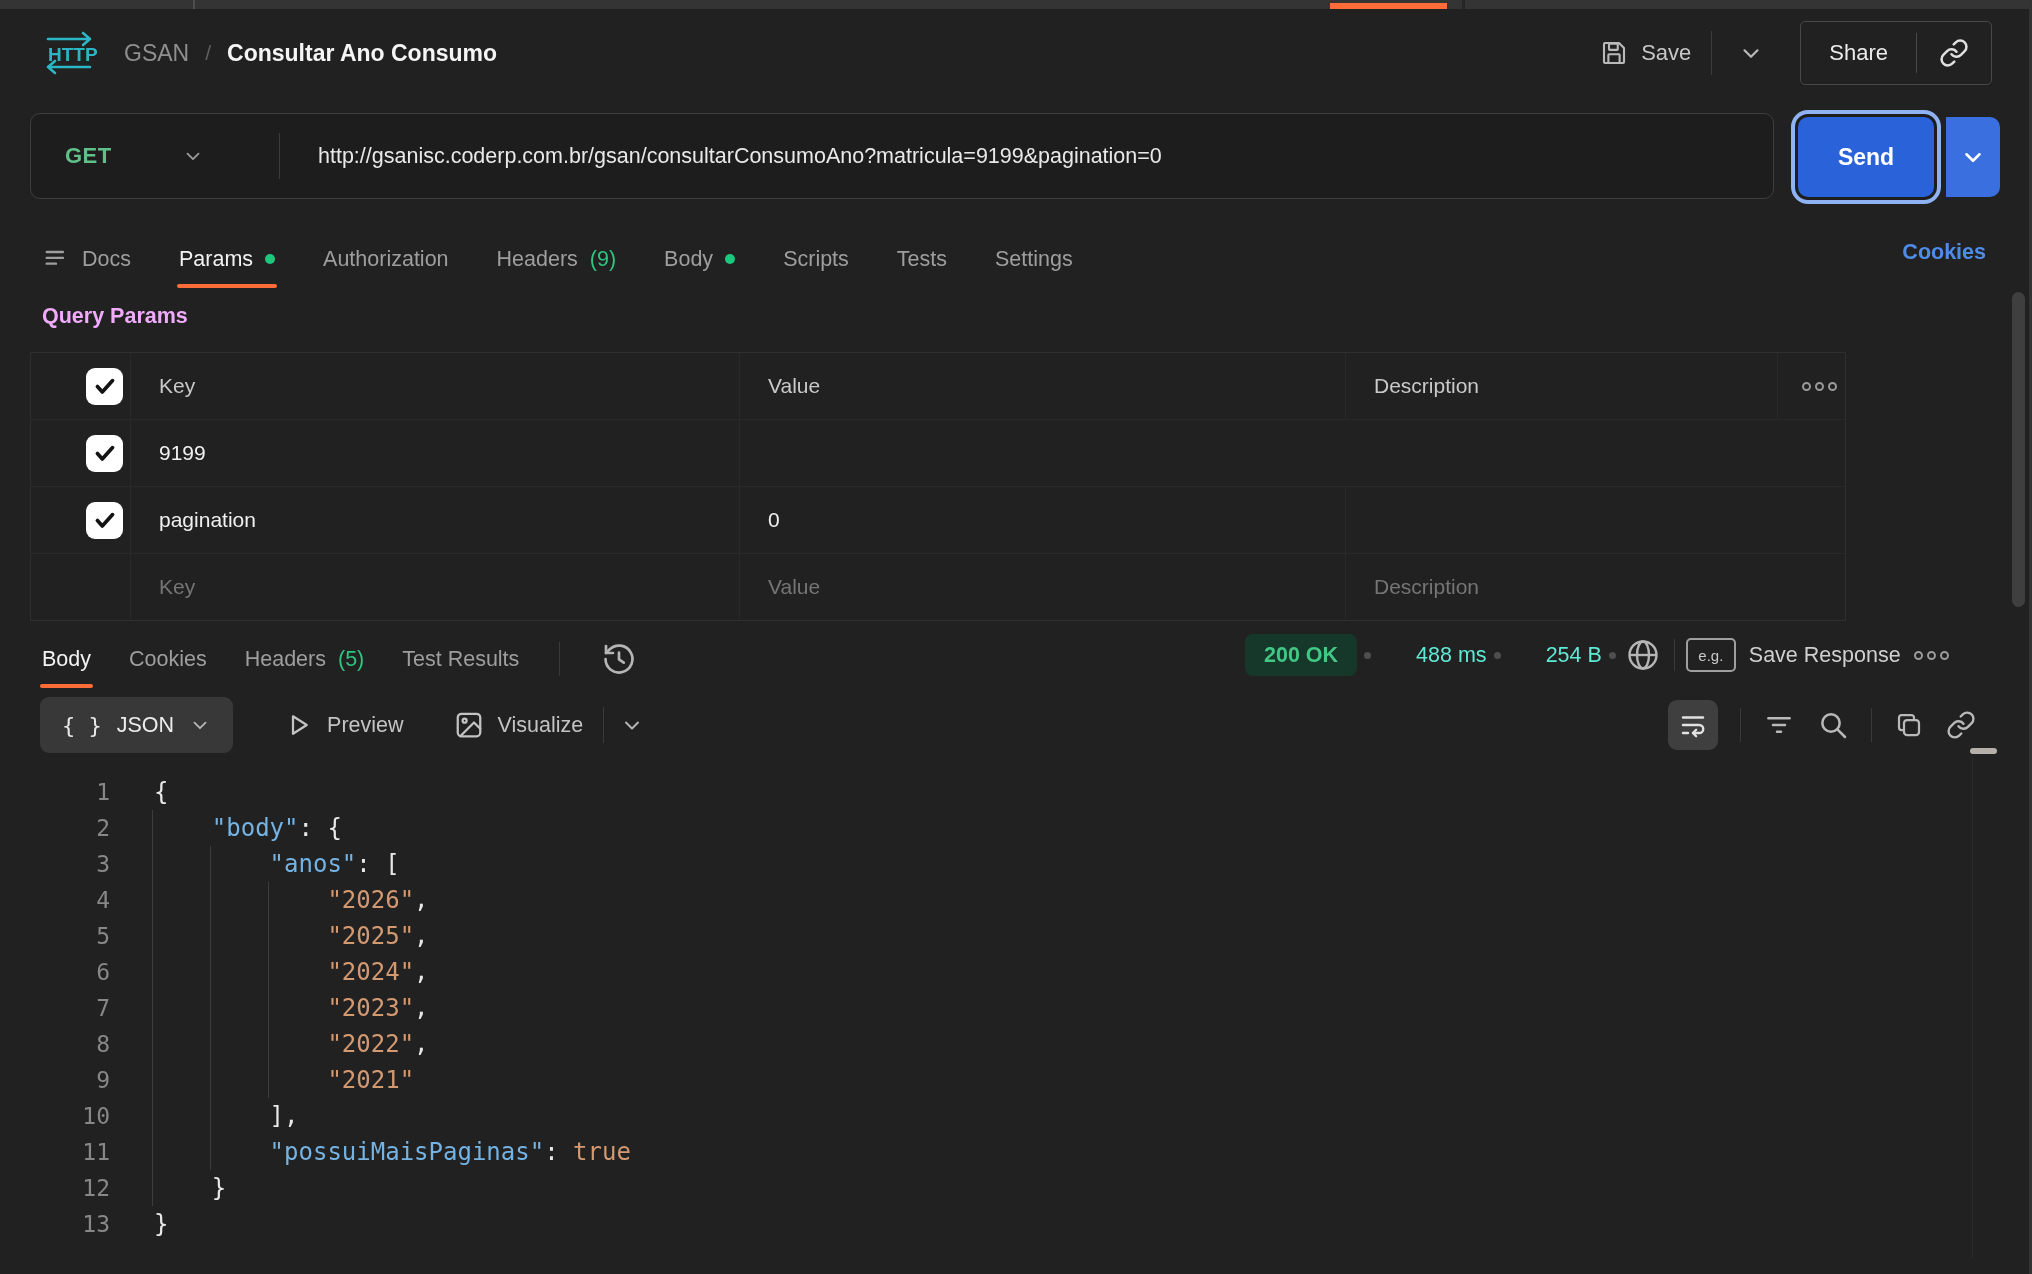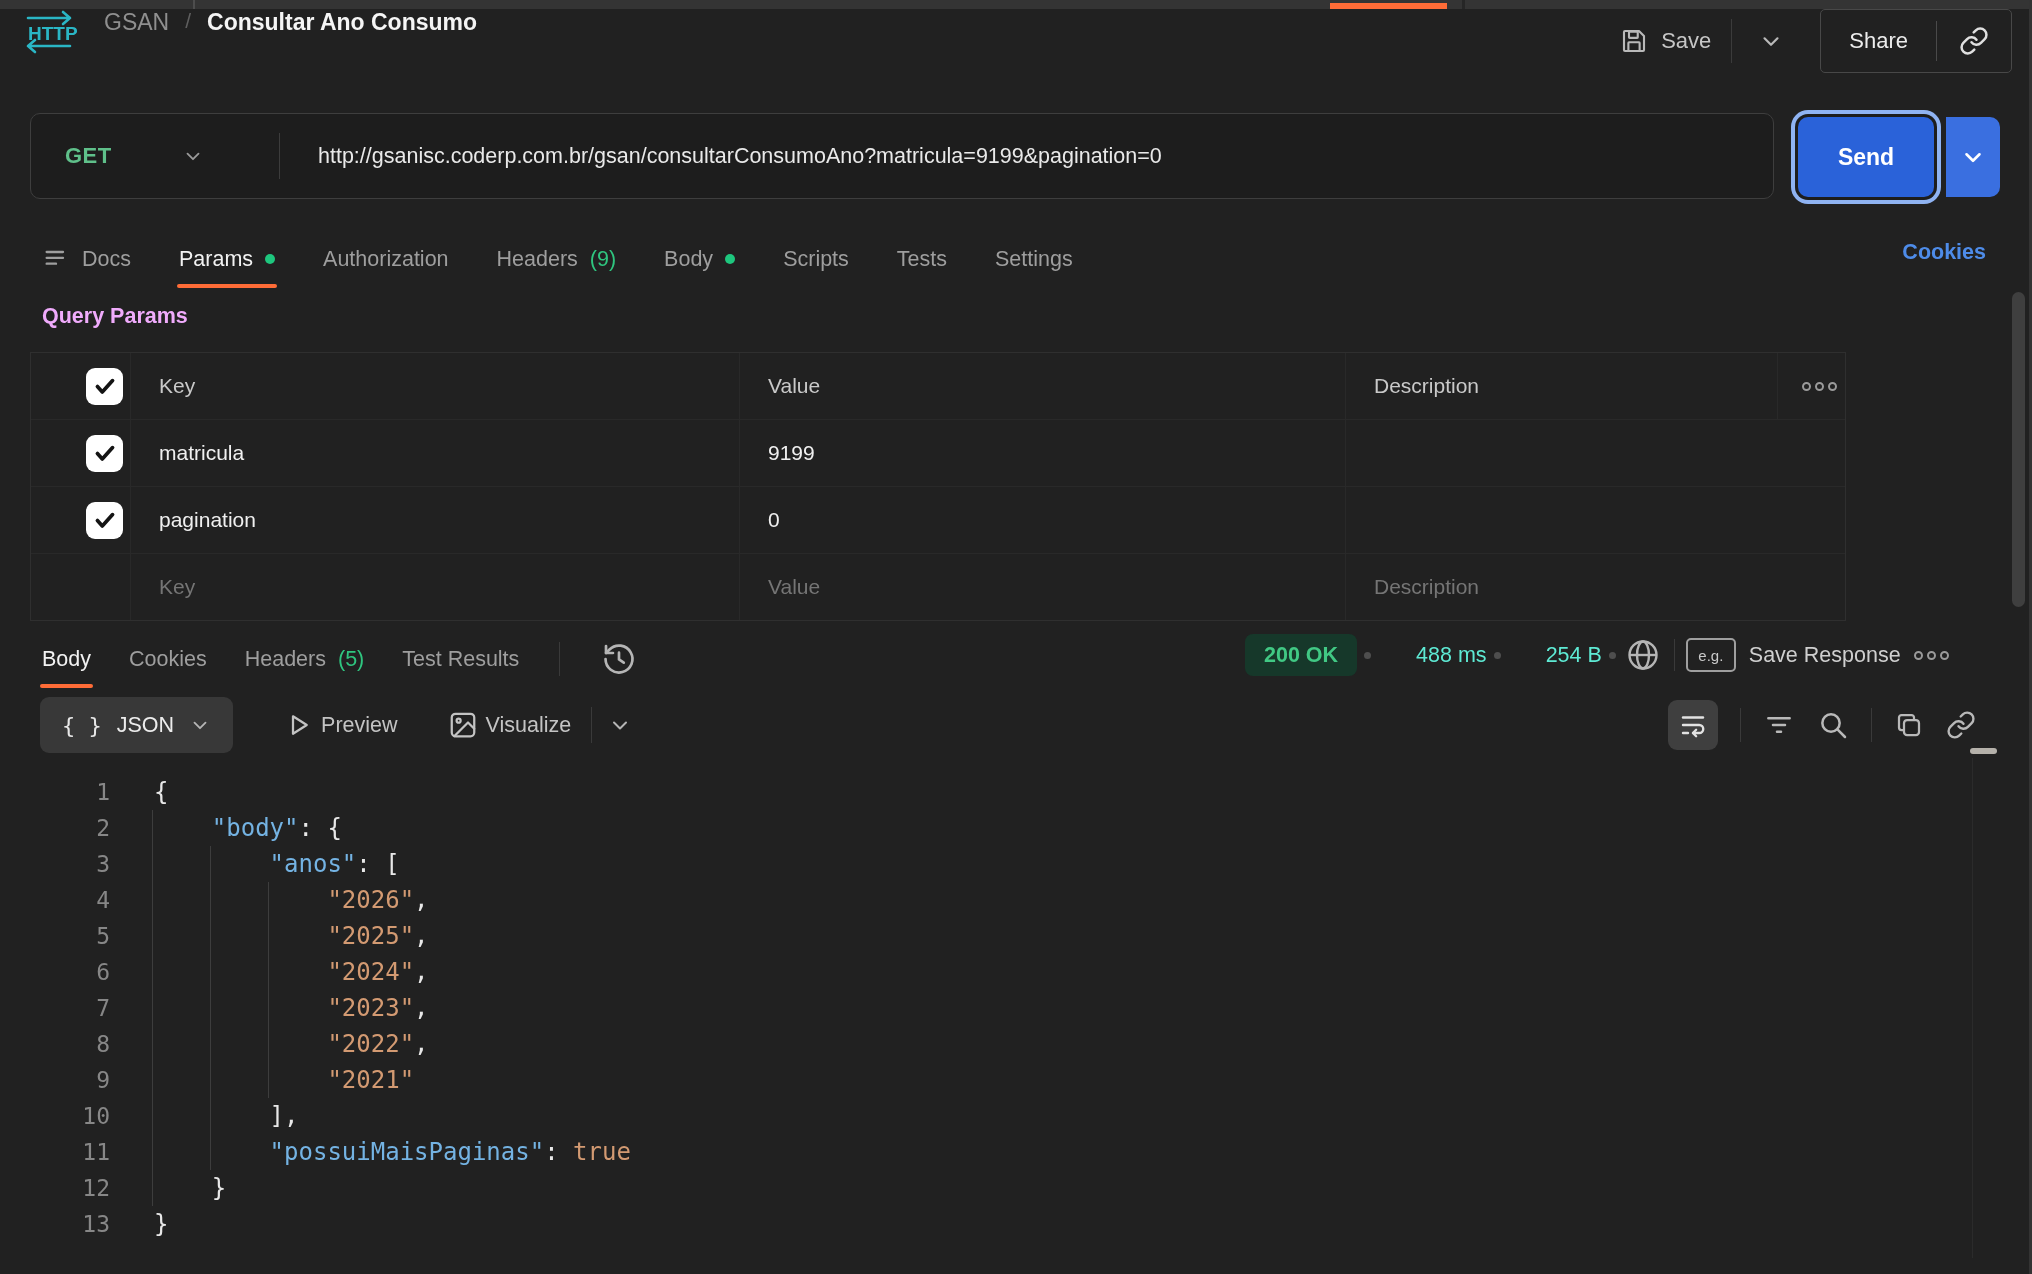--- a/index.html
+++ b/index.html
@@ -7,21 +7,21 @@
           font-family:"Liberation Sans",sans-serif;color:#ededed;}
   svg{display:block;}
 
   
   .topstrip{position:absolute;left:0;top:0;width:100%;height:9px;background:#343434;}
   .ts-sep1{position:absolute;left:193px;top:0;width:2px;height:9px;background:#4d4d4d;}
   .ts-sep2{position:absolute;left:1462px;top:0;width:3px;height:9px;background:#262626;}
   .ts-active{position:absolute;left:1330px;top:3px;width:117px;height:6px;background:#ff6c37;}
 
   
-  .hdr{position:absolute;left:0;top:9px;right:0;height:88px;display:flex;align-items:flex-start;padding:0 20px;}
+  .hdr{position:absolute;left:0;top:9px;right:0;height:88px;display:flex;align-items:center;padding:0 40px;}
   .http-badge{flex:none;margin-right:26px;}
   .bc-collection{font-size:23px;color:#8f8f8f;}
   .bc-sep{font-size:21px;color:#5f5f5f;margin:0 16px;}
   .bc-title{font-size:23px;font-weight:700;color:#f5f5f5;}
   .hdr-right{margin-left:auto;display:flex;align-items:center;}
   .save-group{display:flex;align-items:center;gap:12px;cursor:pointer;}
   .save-group span{font-size:22px;color:#c6c6c6;}
   .hdr-vdiv{width:1px;height:44px;background:#3b3b3b;margin:0 20px;}
   .save-caret{padding:6px;cursor:pointer;}
   .share-btn{margin-left:30px;height:62px;border:1px solid #484848;border-radius:5px;
@@ -86,21 +86,21 @@
           justify-content:center;font-size:15px;color:#c9c9c9;padding:0 3px;}
   .save-resp .lbl{font-size:21.5px;color:#cfcfcf;}
   .resp-ooo{margin-left:6px;cursor:pointer;}
 
   
   .viewer{position:absolute;left:40px;top:697px;height:56px;display:flex;align-items:center;}
   .fmt-pill{height:56px;background:#383838;border-radius:9px;display:flex;align-items:center;gap:15px;
             padding:0 22px;cursor:pointer;}
   .fmt-pill .braces{font-family:"DejaVu Sans Mono",monospace;font-size:22px;color:#e8e8e8;}
   .fmt-pill .lbl{font-size:21.5px;color:#ececec;}
-  .vgroup{display:flex;align-items:center;gap:8px;margin-left:50px;cursor:pointer;}
+  .vgroup{display:flex;align-items:center;gap:14px;margin-left:50px;cursor:pointer;}
   .vgroup .lbl{font-size:21.5px;color:#c3c3c3;}
   .v-div{width:1px;height:36px;background:#3a3a3a;margin-left:20px;}
   .v-caret{margin-left:16px;cursor:pointer;}
   .viewer-actions{position:absolute;left:1668px;top:700px;display:flex;align-items:center;gap:22px;}
   .wrap-btn{width:50px;height:50px;background:#3f3f3f;border-radius:9px;display:flex;align-items:center;
             justify-content:center;cursor:pointer;}
   .va-div{width:1px;height:34px;background:#3a3a3a;}
   .icon-btn{cursor:pointer;display:flex;}
 
   
@@ -249,21 +249,20 @@
     </div>
     <div id="param-rows">
         <div class="trow">
           <div class="tcell first">
             <span class="checkbox">
               <svg width="26" height="26" viewBox="0 0 24 24" fill="none" stroke="#141414" stroke-width="3.4" stroke-linecap="round" stroke-linejoin="round">
                 <path d="M5 12.5l4.5 5L19 7"></path>
               </svg>
             </span>
           </div>
-          <div class="tcell">matricula</div>
           <div class="tcell">9199</div>
           <div class="tcell"></div>
         </div>
         <div class="trow">
           <div class="tcell first">
             <span class="checkbox">
               <svg width="26" height="26" viewBox="0 0 24 24" fill="none" stroke="#141414" stroke-width="3.4" stroke-linecap="round" stroke-linejoin="round">
                 <path d="M5 12.5l4.5 5L19 7"></path>
               </svg>
             </span>

